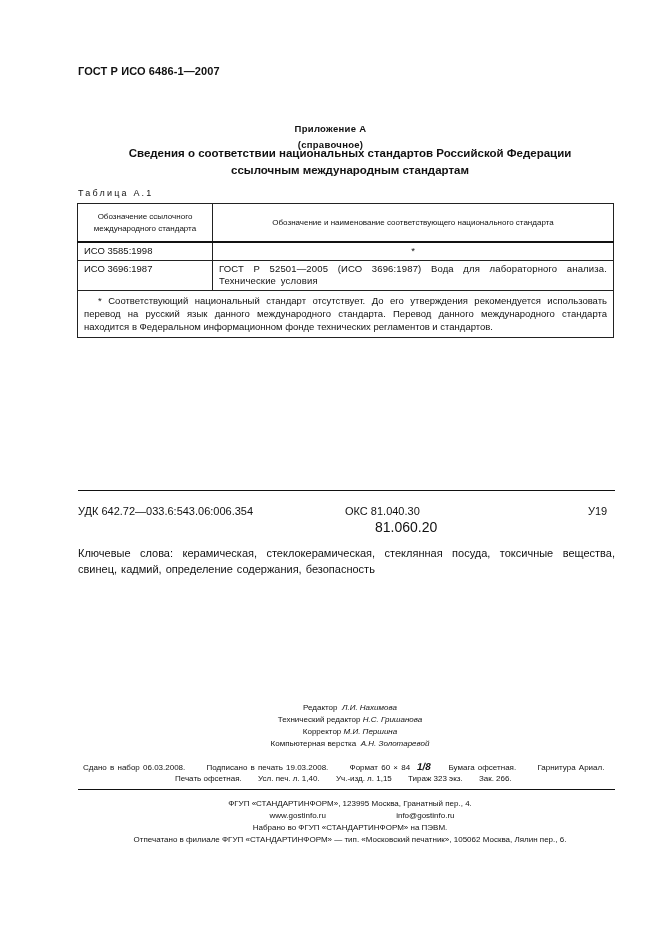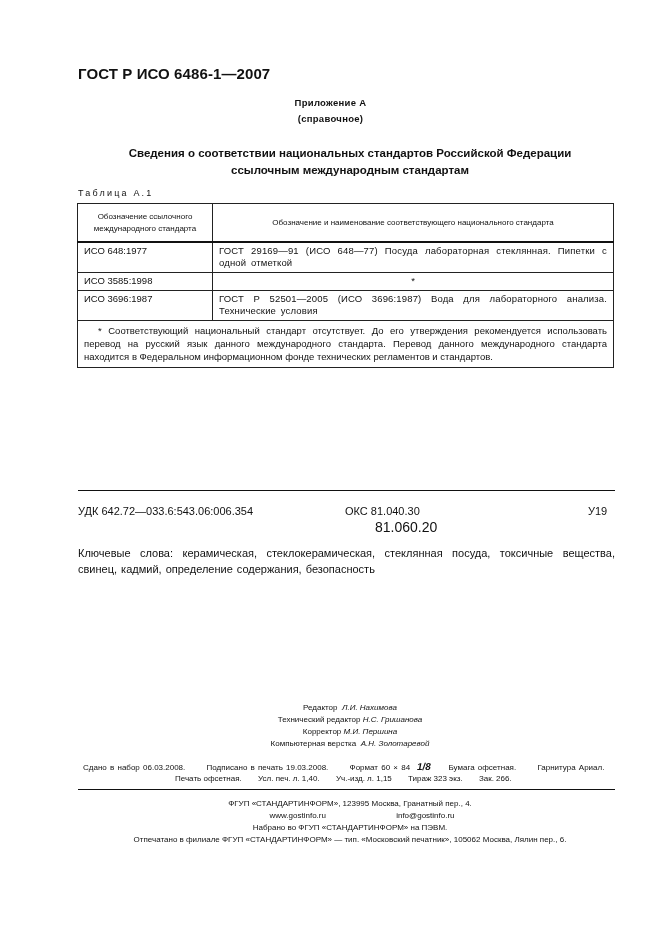--- a/index.html
+++ b/index.html
@@ -1,19 +1,19 @@
 <!DOCTYPE html>
 <html><head>
 <meta charset="utf-8">
 <style>
   html, body { margin:0; padding:0; background:#ffffff; }
   body { width:661px; height:936px; position:relative; overflow:hidden; color:#111; font-family:"Liberation Sans", sans-serif; }
   .abs { position:absolute; }
-  .doc-code { left:78px; top:65px; font-size:15px; font-weight:bold; letter-spacing:0.1px; }
-  .annex { left:0; width:661px; text-align:center; font-size:9.5px; font-weight:bold; letter-spacing:0.3px; }
+  .doc-code { left:78px; top:65px; font-size:11px; font-weight:bold; letter-spacing:0.1px; }
+  .annex { left:0; width:661px; text-align:center; font-size:9.5px; font-weight:bold; letter-spacing:0.3px;margin-top:26px; }
   .annex-title { top:97px; }
   .annex-sub { top:113px; font-weight:bold; }
   .heading { left:0; width:700px; text-align:center; font-size:11.5px; font-weight:bold; line-height:17px; top:145px; }
   .table-caption { left:78px; top:188px; font-size:9px; letter-spacing:2.2px; }
   table.std { position:absolute; left:77px; top:203px; width:537px; border-collapse:collapse; font-size:9.5px; }
   table.std td { border:1px solid #222; padding:2px 6px 3px 6px; vertical-align:top; line-height:12px; }
   table.std tr.head td { text-align:center; vertical-align:middle; font-size:8px; height:33px; padding:2px 4px; border-bottom:2.5px solid #111; }
   table.std td.c1 { width:122px; }
   table.std td.just { text-align:justify; text-align-last:left; letter-spacing:0.15px; word-spacing:2px; }
   table.std td.center { text-align:center; }
@@ -49,24 +49,20 @@
   <div>ссылочным международным стандартам</div>
 </div>
 
 <div class="abs table-caption">Таблица А.1</div>
 
 <table class="std">
   <tbody>
       <tr class="head">
     <td class="c1">Обозначение ссылочного международного стандарта</td>
     <td>Обозначение и наименование соответствующего национального стандарта</td>
-  </tr>
-  <tr>
-    <td class="c1">ИСО 648:1977</td>
-    <td class="just">ГОСТ 29169—91 (ИСО 648—77) Посуда лабораторная стеклянная. Пипетки с одной отметкой</td>
   </tr>
   <tr>
     <td class="c1">ИСО 3585:1998</td>
     <td class="center">*</td>
   </tr>
   <tr>
     <td class="c1">ИСО 3696:1987</td>
     <td class="just">ГОСТ Р 52501—2005 (ИСО 3696:1987)  Вода для лабораторного анализа. Технические условия</td>
   </tr>
   <tr class="note">

